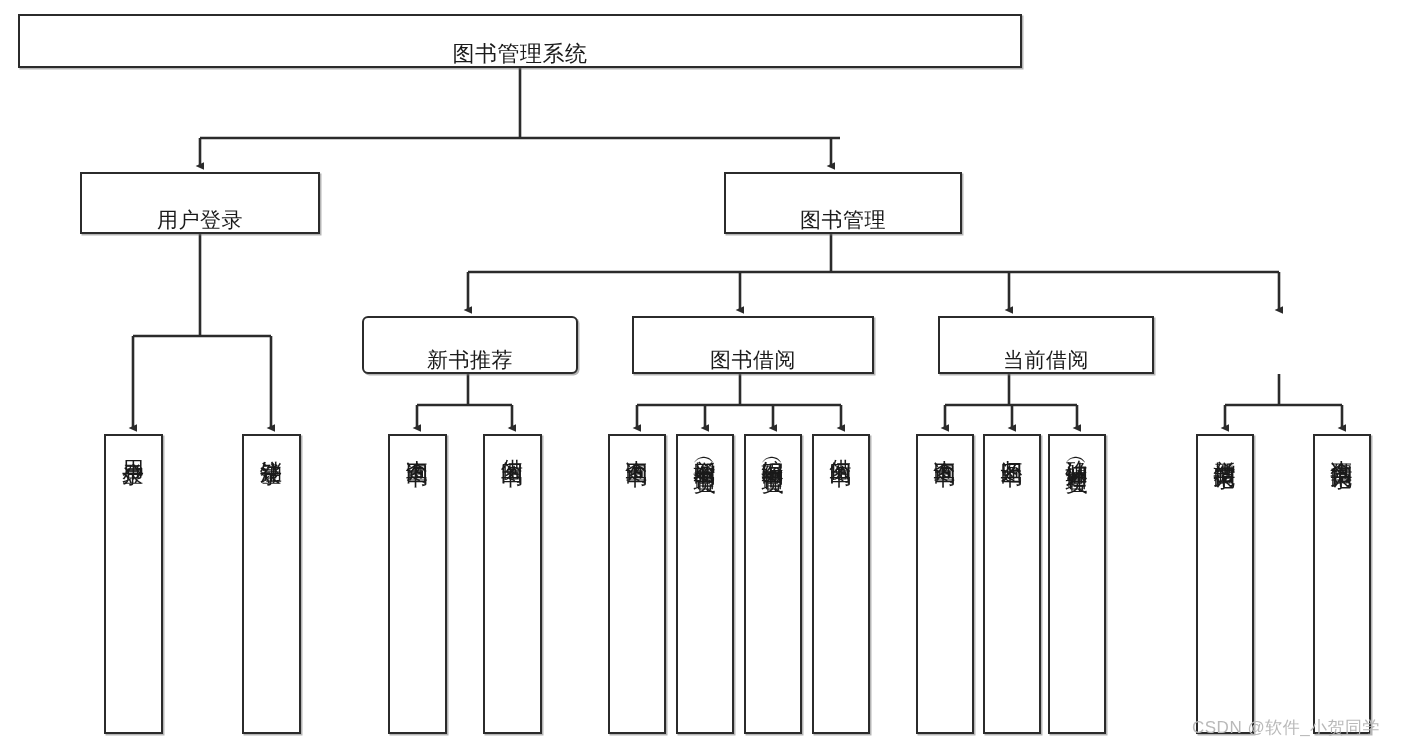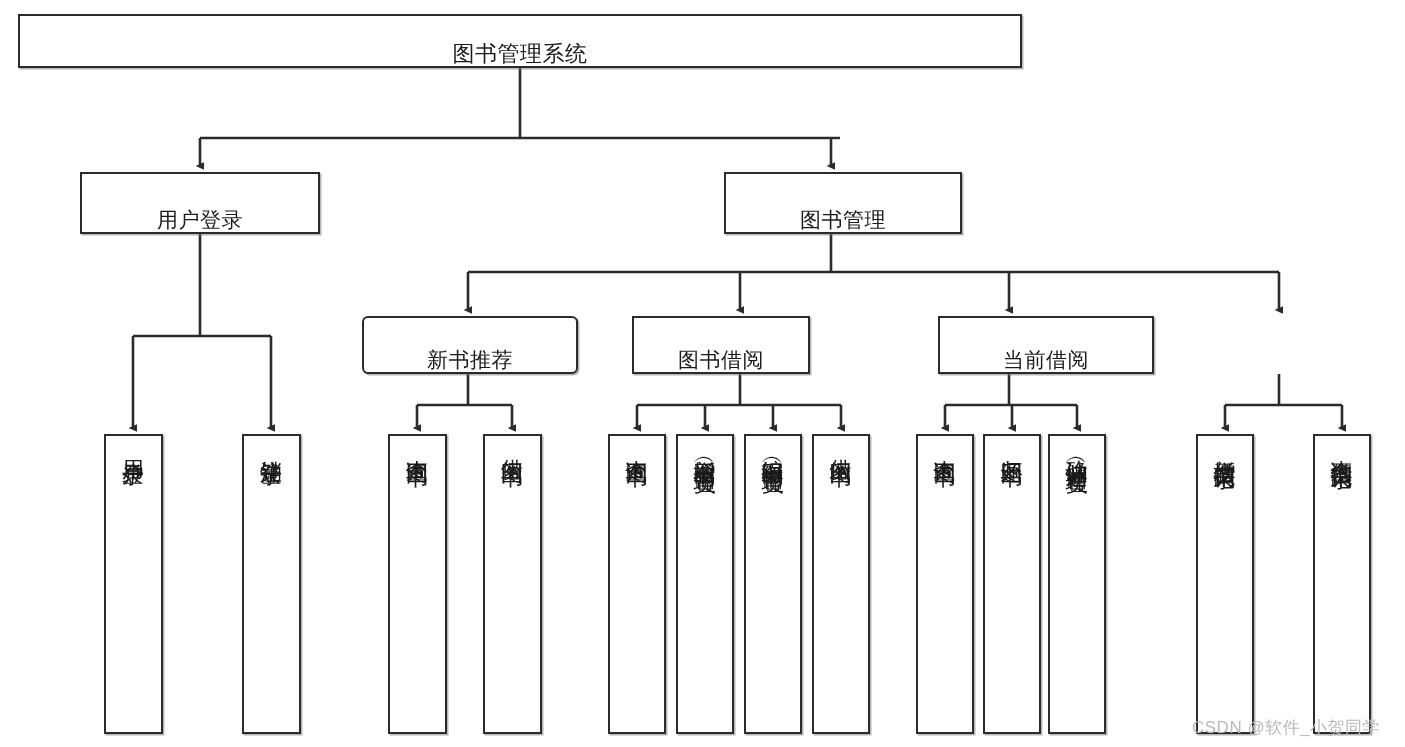--- a/index.html
+++ b/index.html
@@ -134,21 +134,21 @@
   <div class="node h" style="left:80px; top:172px; width:240px; height:62px;">
     <span class="label">用户登录</span>
   </div>
   <div class="node h" style="left:712px; top:172px; width:238px; height:62px;margin-left:12px;">
     <span class="label">图书管理</span>
   </div>
 
   <div class="node h" style="left:362px; top:316px; width:216px; height:58px;border-radius:6px;">
     <span class="label">新书推荐</span>
   </div>
-  <div class="node h" style="left:632px; top:316px; width:178px; height:58px;">
+  <div class="node h" style="left:632px; top:316px; width:242px; height:58px;">
     <span class="label">图书借阅</span>
   </div>
   <div class="node h" style="left:938px; top:316px; width:216px; height:58px;">
     <span class="label">当前借阅</span>
   </div>
 
   <div class="node v" style="left:104px; top:434px; width:59px; height:300px;">
     <span class="label">用户登录</span>
   </div>
   <div class="node v" style="left:242px; top:434px; width:59px; height:300px;">

